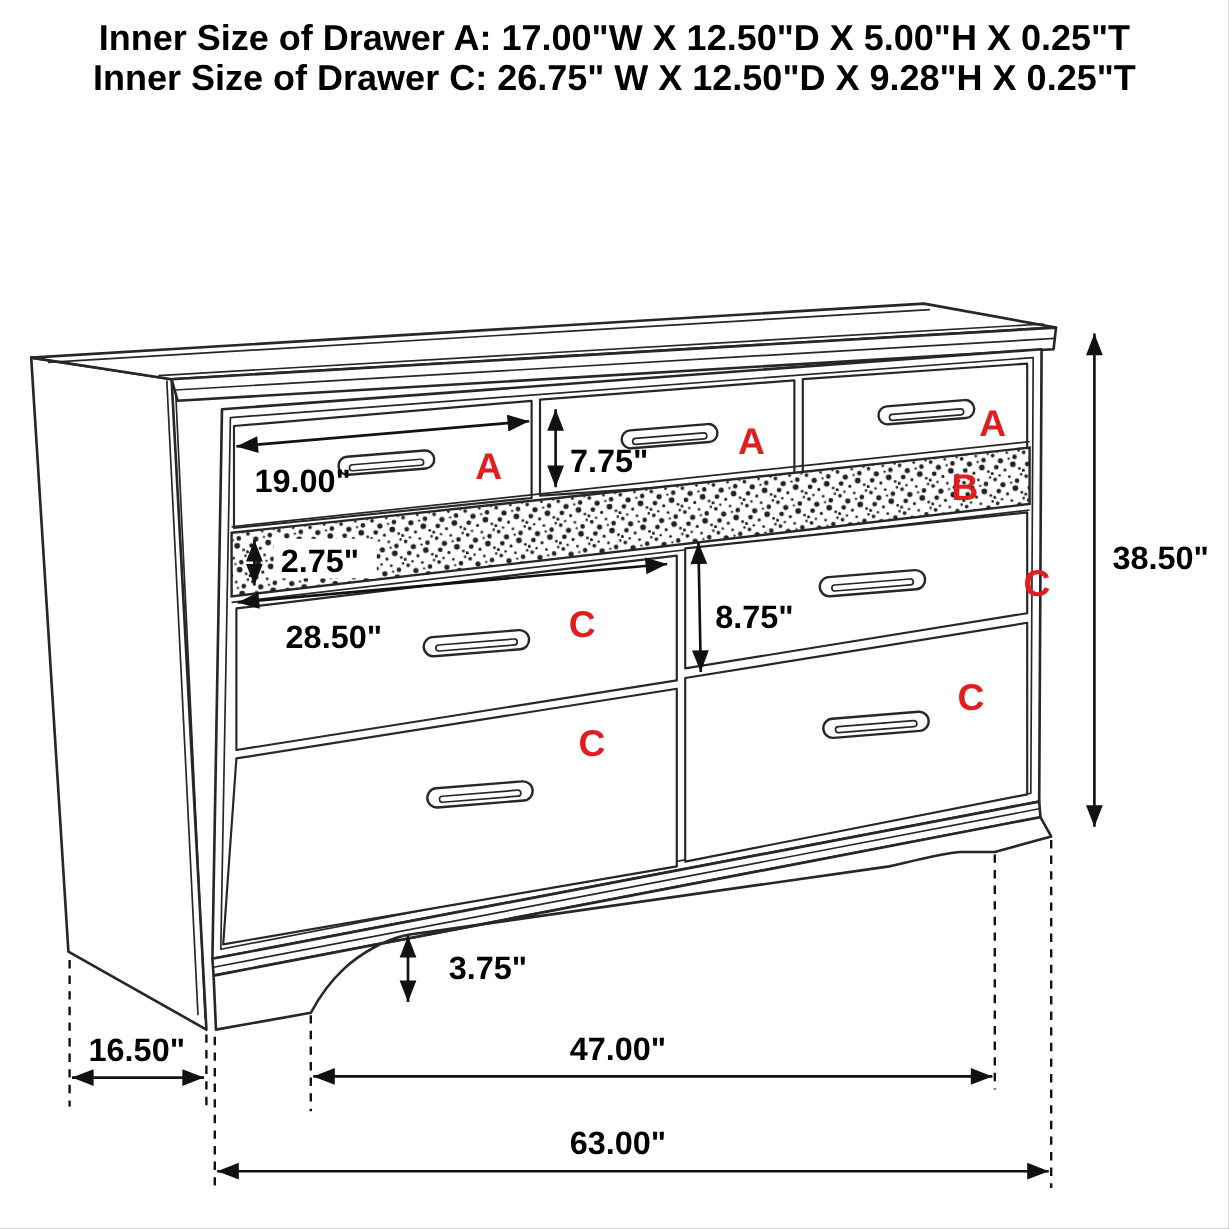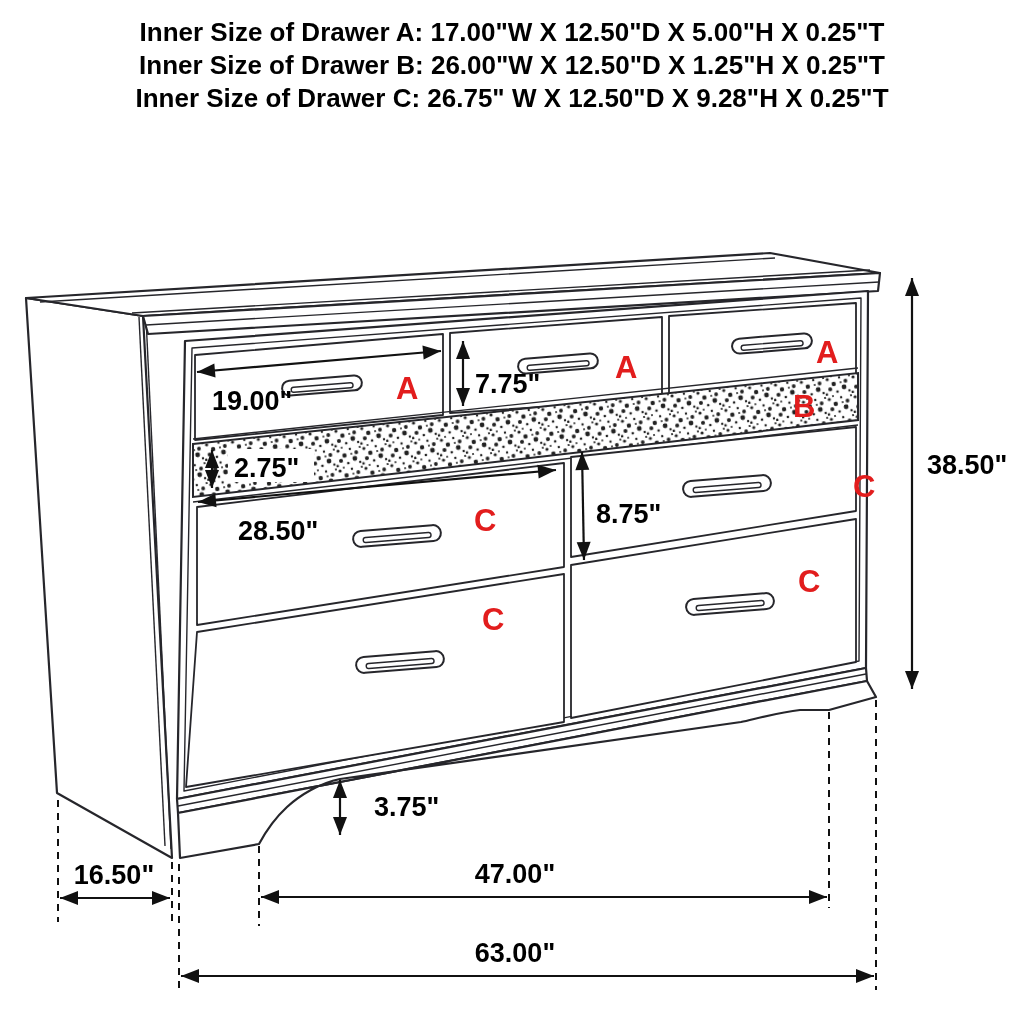--- a/index.html
+++ b/index.html
@@ -9,21 +9,21 @@
     --bg:#ffffff;
   }
   html,body{margin:0;padding:0;background:#888;}
   .stage{
     position:relative;width:1024px;height:1024px;background:var(--bg);
     font-family:"Liberation Sans", sans-serif;overflow:hidden;margin:0 auto;
   }
   .header{
     position:absolute;top:16px;left:0;width:100%;
     text-align:center;color:var(--ink);
-    font-weight:bold;font-size:26px;line-height:33px;
+    font-weight:bold;font-size:30px;line-height:33px;
   }
   .header div{white-space:nowrap;}
   svg{position:absolute;left:0;top:0;}
   .outline-thin{fill:none;stroke:var(--line);stroke-width:1.4;stroke-linejoin:round;}
   .panel{fill:#ffffff;stroke:var(--line);stroke-width:2.2;stroke-linejoin:round;}
   .drawer{fill:#ffffff;stroke:var(--line);stroke-width:1.8;stroke-linejoin:round;}
   .dim{stroke:#111;stroke-width:2.2;fill:none;}
   .ext{stroke:#111;stroke-width:2;fill:none;stroke-dasharray:7 6;}
   .dim-label{font-weight:bold;font-size:27px;fill:var(--ink);}
   .dim-label.mid{text-anchor:middle;}
@@ -31,21 +31,20 @@
   .handle-outer{fill:#ffffff;stroke:var(--line);stroke-width:2;}
   .handle-inner{fill:#ffffff;stroke:var(--line);stroke-width:1.4;}
 </style>
 </head>
 <body>
 
 <div class="stage">
 
   <div class="header">
     <div>Inner Size of Drawer A: 17.00"W X 12.50"D X 5.00"H X 0.25"T</div>
-    <div>Inner Size of Drawer B: 26.00"W X 12.50"D X 1.25"H X 0.25"T</div>
     <div>Inner Size of Drawer C: 26.75" W X 12.50"D X 9.28"H X 0.25"T</div>
   </div>
 
   <svg width="1024" height="1024" viewBox="0 0 1024 1024">
     <defs>
       <marker id="arrS" markerUnits="userSpaceOnUse" markerWidth="22" markerHeight="18" refX="2" refY="9" orient="auto">
         <path d="M20,2 L2,9 L20,16 Z" fill="#111"></path>
       </marker>
       <marker id="arrE" markerUnits="userSpaceOnUse" markerWidth="22" markerHeight="18" refX="20" refY="9" orient="auto">
         <path d="M2,2 L20,9 L2,16 Z" fill="#111"></path>

